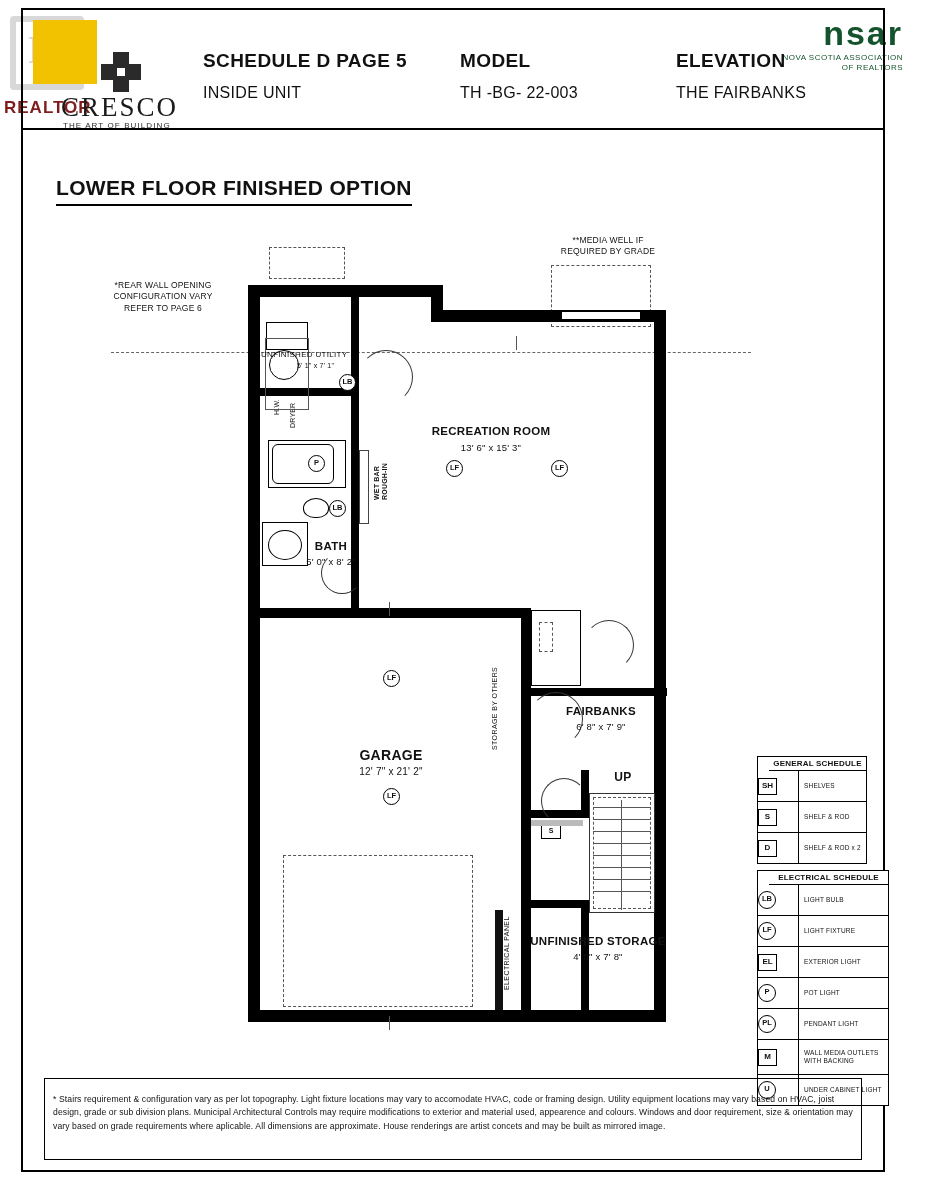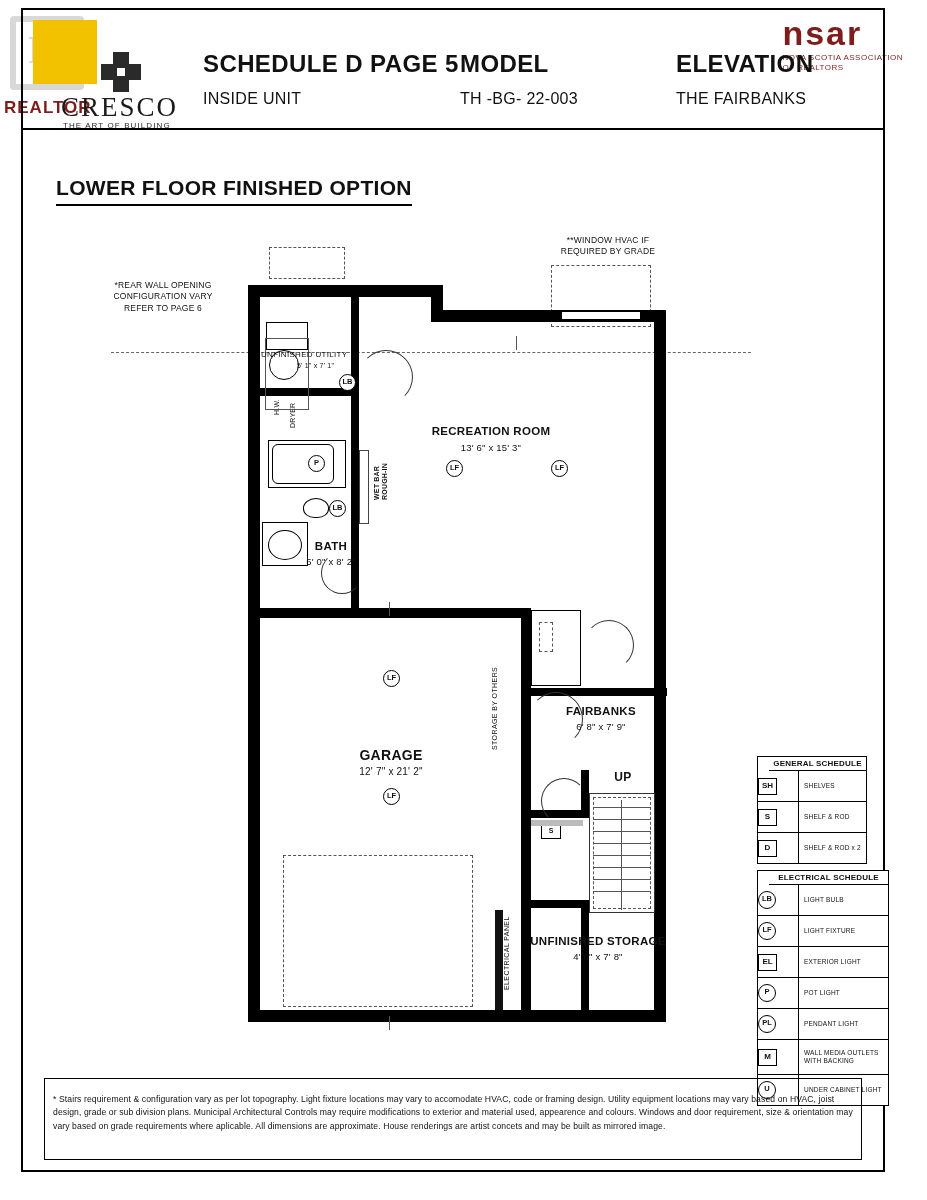--- a/index.html
+++ b/index.html
@@ -4,21 +4,21 @@
 <style>
   html,body{margin:0;padding:0;background:#ffffff;}
   body{width:927px;height:1200px;font-family:"Liberation Sans",sans-serif;color:#111;position:relative;overflow:hidden;}
   .page{position:absolute;left:0;top:0;width:927px;height:1200px;background:#fff;}
 
   
   .wm{position:absolute;color:#c9c9c9;font-weight:bold;letter-spacing:1px;user-select:none;}
   .wm-realtor{left:4px;top:98px;font-size:17px;color:#7f1d1d;}
   .wm-realtor-box{position:absolute;left:10px;top:16px;width:62px;height:62px;border:6px solid #d8d8d8;border-radius:4px;}
   .wm-realtor-box:after{content:"R";position:absolute;left:12px;top:4px;font-size:40px;color:#d8d8d8;font-family:"Liberation Serif",serif;font-weight:bold;}
-  .wm-nsar{position:absolute;right:24px;top:14px;text-align:left;color:#7f1d1d;}
+  .wm-nsar{position:absolute;right:24px;top:14px;text-align:right;color:#14532d;}
   .wm-nsar .big{font-size:34px;font-weight:bold;letter-spacing:2px;}
   .wm-nsar .small{font-size:8px;letter-spacing:.5px;line-height:1.25;}
 
   
   .frame{position:absolute;left:21px;top:8px;width:864px;height:1164px;border:2px solid #000;box-sizing:border-box;}
   .title-rule{position:absolute;left:21px;top:128px;width:864px;height:2px;background:#000;}
 
   
   .hdr{position:absolute;left:21px;top:8px;width:864px;height:120px;}
   .logo{position:absolute;left:12px;top:12px;width:158px;height:100px;}
@@ -26,21 +26,21 @@
   .logo .pin{position:absolute;left:68px;top:32px;width:40px;height:40px;}
   .logo .pin span{position:absolute;background:#2a2a2a;}
   .logo .pin .b1{left:12px;top:0;width:16px;height:16px;}
   .logo .pin .b2{left:0;top:12px;width:16px;height:16px;}
   .logo .pin .b3{left:24px;top:12px;width:16px;height:16px;}
   .logo .pin .b4{left:12px;top:24px;width:16px;height:16px;}
   .logo .name{position:absolute;left:28px;top:72px;font-family:"Liberation Serif",serif;font-size:27px;letter-spacing:2px;color:#1a1a1a;}
   .logo .tag{position:absolute;left:30px;top:101px;font-size:8px;letter-spacing:1.1px;color:#2a2a2a;}
 
   .hcol{position:absolute;}
-  .hcol .l1{font-size:24px;font-weight:bold;letter-spacing:.4px;white-space:nowrap;}
+  .hcol .l1{font-size:19px;font-weight:bold;letter-spacing:.4px;white-space:nowrap;}
   .hcol .l2{font-size:16px;margin-top:12px;letter-spacing:.3px;white-space:nowrap;}
   .hcol-schedule{left:182px;top:42px;}
   .hcol-model{left:439px;top:42px;}
   .hcol-elev{left:655px;top:42px;}
 
   
   .page-title{position:absolute;left:56px;top:176px;font-size:21px;font-weight:bold;letter-spacing:.3px;border-bottom:2px solid #000;padding-bottom:4px;}
 
   
   .plan{position:absolute;left:21px;top:210px;width:864px;height:860px;}
@@ -119,21 +119,21 @@
     </div>
   </div>
 
   <div class="page-title">LOWER FLOOR FINISHED OPTION</div>
 
   <div class="plan">
 
     <div class="note" style="left:72px;top:70px;width:140px;white-space:pre-line;">*REAR WALL OPENING
 CONFIGURATION VARY
 REFER TO PAGE 6</div>
-    <div class="note" style="left:512px;top:25px;width:150px;white-space:pre-line;">**WINDOW HVAC IF
+    <div class="note" style="left:512px;top:25px;width:150px;white-space:pre-line;">**MEDIA WELL IF
 REQUIRED BY GRADE</div>
 
     <div class="dash-box" style="left:530px;top:55px;width:100px;height:62px;"></div>
 
     <div class="ctr-line" style="left:90px;top:142px;width:640px;border-top-style:dashed;"></div>
 
     <div class="wall" style="left:227px;top:75px;width:195px;height:12px;"></div>
 
     <div class="wall" style="left:410px;top:75px;width:12px;height:36px;"></div>
     <div class="wall" style="left:410px;top:100px;width:235px;height:12px;"></div>

